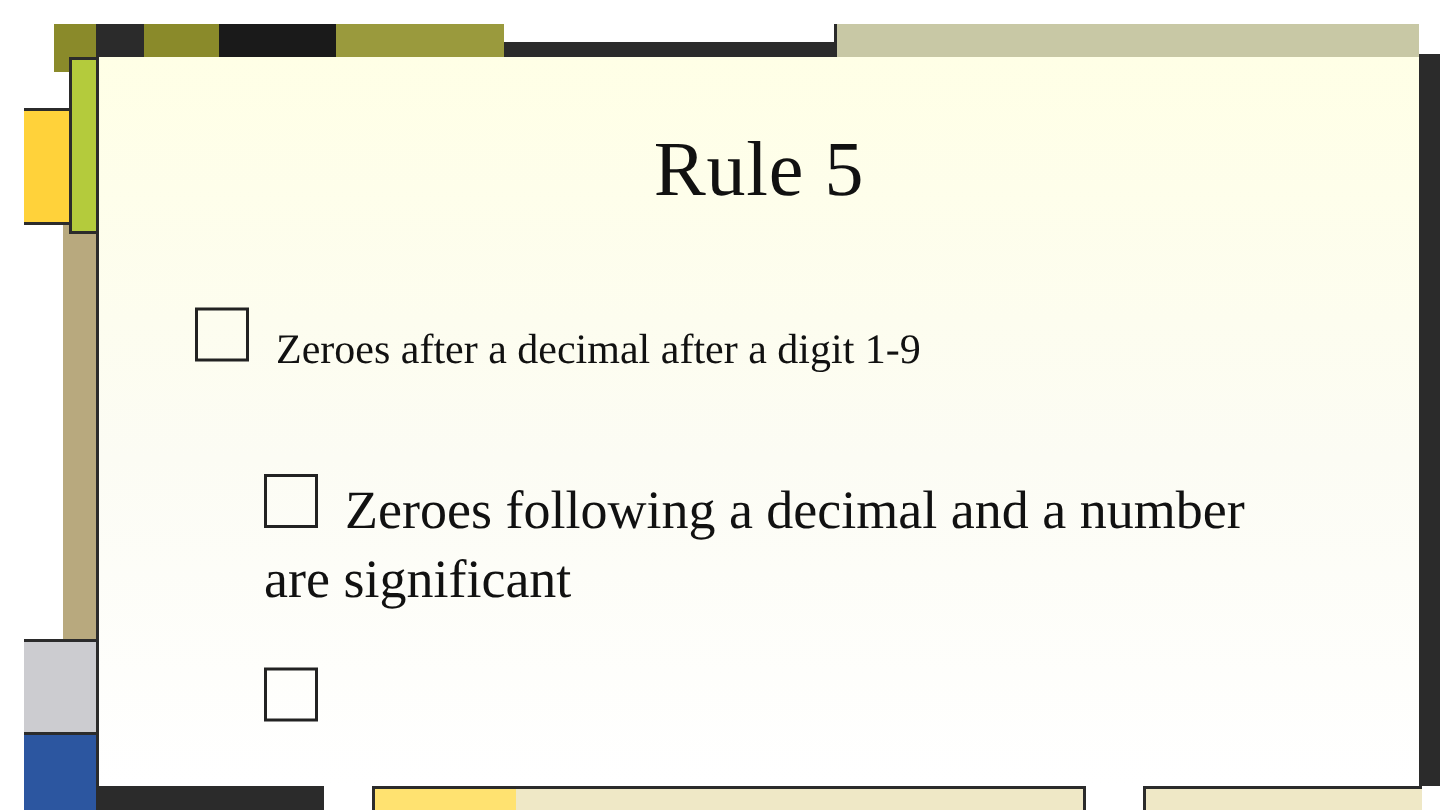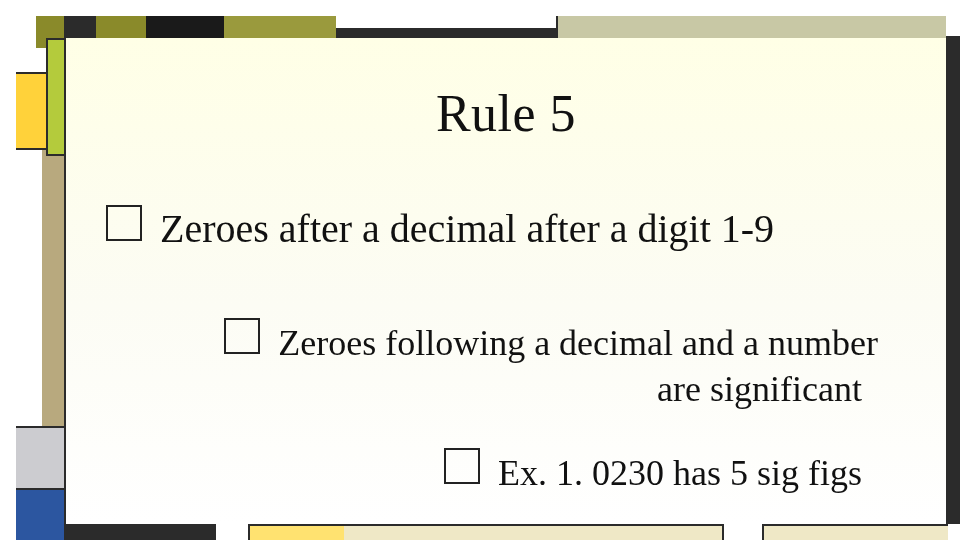--- a/index.html
+++ b/index.html
@@ -54,42 +54,41 @@
   }
   .title {
     text-align: center;
     font-size: 52px;
     font-weight: 400;
     color: #111;
     margin-top: 14px;
     letter-spacing: 0.5px;
   }
   .bullet-1 {
-    margin: 30px 18px 0 8px;
-    font-size: 40px;
+    margin: 30px 18px 0 32px;
+    font-size: 28px;
     color: #111;
     line-height: 1.18;
   }
   .bullet-1 .box, .bullet-2 .box {
     display: inline-block;
     border: 2px solid #222;
     width: 0.58em;
     height: 0.58em;
     vertical-align: 0.02em;
     margin-right: 2px;
   }
   .sub-list {
     margin: 18px 20px 0 62px;
   }
   .bullet-2 {
     font-size: 36px;
     color: #111;
     line-height: 1.28;
     margin-bottom: 4px;
-    text-align: right;
   }
 </style>
 </head>
 <body>
 
 <div class="stage">
 
   <div class="deco top-olive"></div>
   <div class="deco top-black1"></div>
   <div class="deco top-olive2"></div>
@@ -118,17 +117,17 @@
 
     <div class="bullet-1">
       <span class="box"></span><span>Zeroes after a decimal after a digit 1-9</span>
     </div>
 
     <div class="sub-list">
       <div class="bullet-2">
         <span class="box"></span><span>Zeroes following a decimal and a number are significant</span>
       </div>
       <div class="bullet-2">
-        <span class="box"></span><span>Ex. 1. 0230 has 5 sig figs</span>
+        <span class="box"></span>
       </div>
     </div>
   </div>
 </div>
 
 </body></html>

